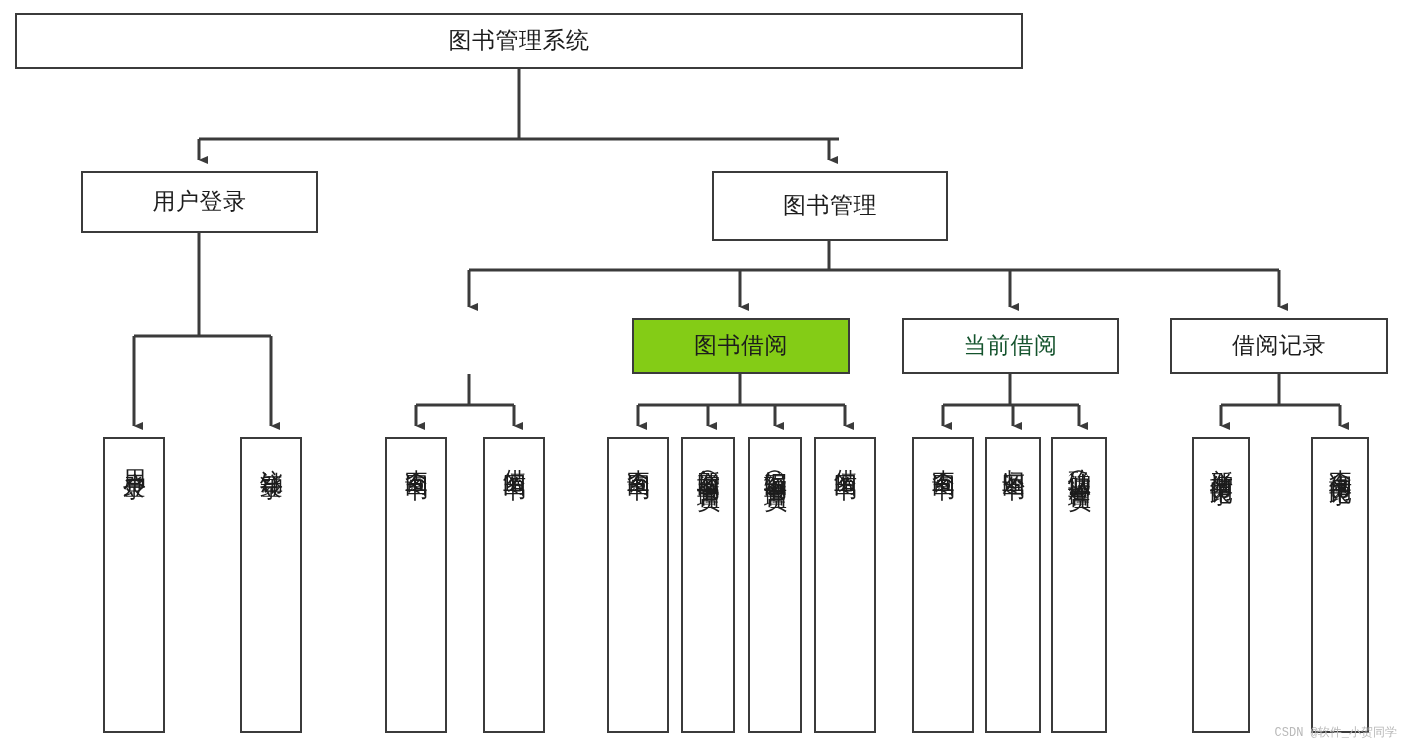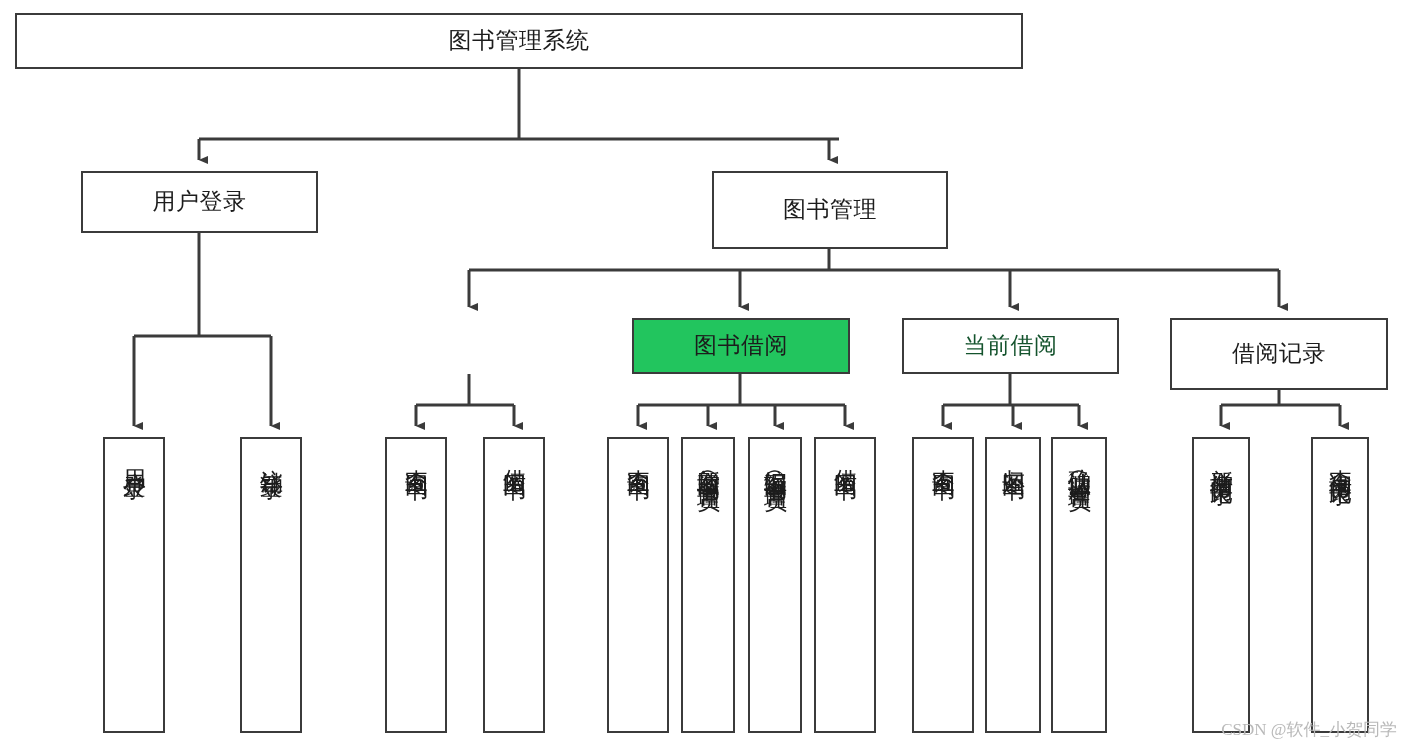--- a/index.html
+++ b/index.html
@@ -59,25 +59,25 @@
     writing-mode: vertical-rl;
     text-orientation: upright;
     font-size: 23px;
     letter-spacing: 3px;
     white-space: nowrap;
   }
   .watermark {
     position: absolute;
     right: 8px;
     bottom: 6px;
-    font-size: 17px;
+    font-size: 12px;
     color: #b9b9b9;
     z-index: 5;
     white-space: nowrap;
-    font-family: Liberation Serif, serif;
+    font-family: Liberation Mono, monospace;
   }
 </style>
 </head>
 <body>
 
 <div id="diagram-root" style="background: rgb(255, 255, 255);">
 
   <svg class="connectors" viewBox="0 0 1405 747" xmlns="http://www.w3.org/2000/svg">
     <defs>
       <marker id="arrowhead" markerWidth="9" markerHeight="10" refX="4.5" refY="9.2" orient="auto" markerUnits="userSpaceOnUse">
@@ -129,31 +129,31 @@
     </g>
   </svg>
 
   <div class="node root horizontal" style="left: 15px; top: 13px; width: 1008px; height: 56px; border-color: rgb(59, 59, 59); background: rgb(255, 255, 255);">
     <span class="node-label" style="color: rgb(28, 28, 28);">图书管理系统</span>
   </div>
 
   <div class="node horizontal" style="left: 81px; top: 171px; width: 237px; height: 62px; border-color: rgb(59, 59, 59); background: rgb(255, 255, 255);">
     <span class="node-label" style="color: rgb(28, 28, 28);">用户登录</span>
   </div>
-  <div class="node horizontal" style="left: 712px; top: 171px; width: 236px; height: 78px; border-color: rgb(59, 59, 59); background: rgb(255, 255, 255);">
+  <div class="node horizontal" style="left: 712px; top: 171px; width: 236px; height: 70px; border-color: rgb(59, 59, 59); background: rgb(255, 255, 255);">
     <span class="node-label" style="color: rgb(28, 28, 28);">图书管理</span>
   </div>
 
-  <div class="node horizontal" style="left: 632px; top: 318px; width: 218px; height: 56px; border-color: rgb(59, 59, 59); background: #22c55e;">
+  <div class="node horizontal" style="left: 632px; top: 318px; width: 218px; height: 56px; border-color: rgb(59, 59, 59); background: #84cc16;">
     <span class="node-label" style="color: rgb(28, 28, 28);">图书借阅</span>
   </div>
   <div class="node horizontal" style="left: 902px; top: 318px; width: 217px; height: 56px; border-color: rgb(59, 59, 59); background: rgb(255, 255, 255);">
     <span class="node-label" style="color: #14532d;">当前借阅</span>
   </div>
-  <div class="node horizontal" style="left: 1170px; top: 318px; width: 218px; height: 72px; border-color: rgb(59, 59, 59); background: rgb(255, 255, 255);">
+  <div class="node horizontal" style="left: 1170px; top: 318px; width: 218px; height: 56px; border-color: rgb(59, 59, 59); background: rgb(255, 255, 255);">
     <span class="node-label" style="color: rgb(28, 28, 28);">借阅记录</span>
   </div>
 
   <div class="node vertical" style="left: 103px; top: 437px; width: 62px; height: 296px; border-color: rgb(59, 59, 59); background: rgb(255, 255, 255);">
     <span class="node-label" style="color: rgb(28, 28, 28);">用户登录</span>
   </div>
   <div class="node vertical" style="left: 240px; top: 437px; width: 62px; height: 296px; border-color: rgb(59, 59, 59); background: rgb(255, 255, 255);">
     <span class="node-label" style="color: rgb(28, 28, 28);">注销登录</span>
   </div>
   <div class="node vertical" style="left: 385px; top: 437px; width: 62px; height: 296px; border-color: rgb(59, 59, 59); background: rgb(255, 255, 255);">

